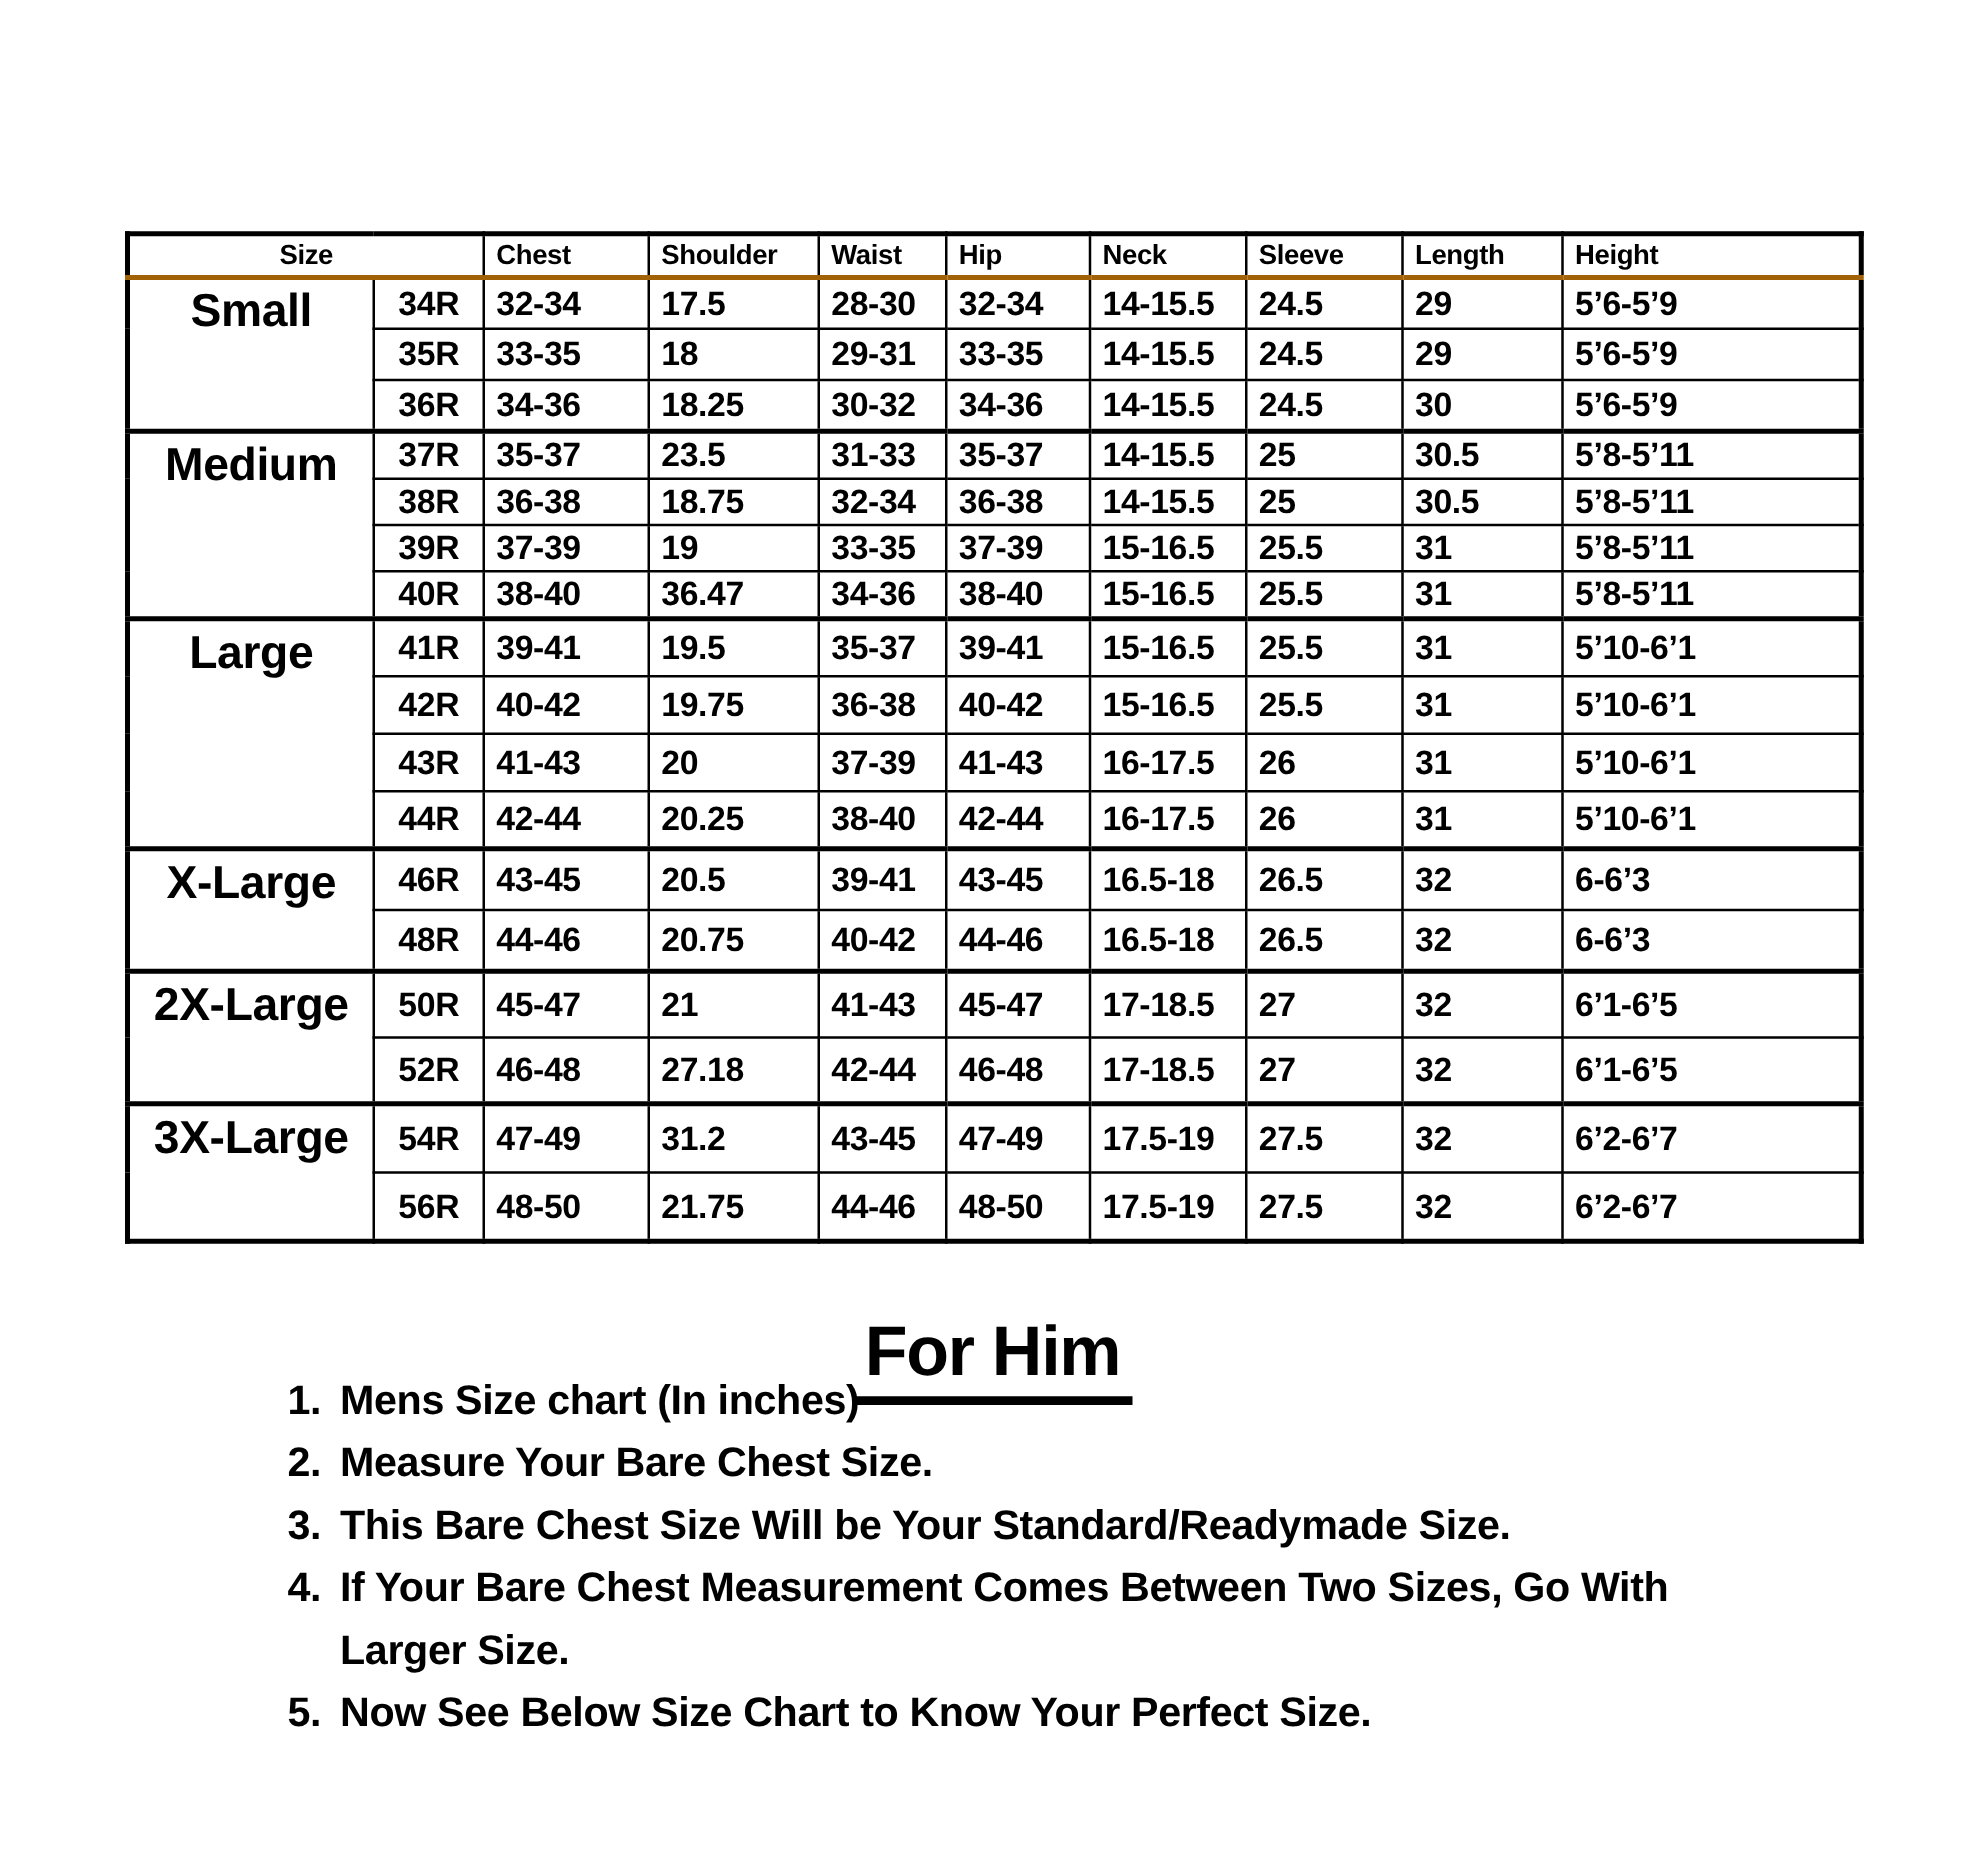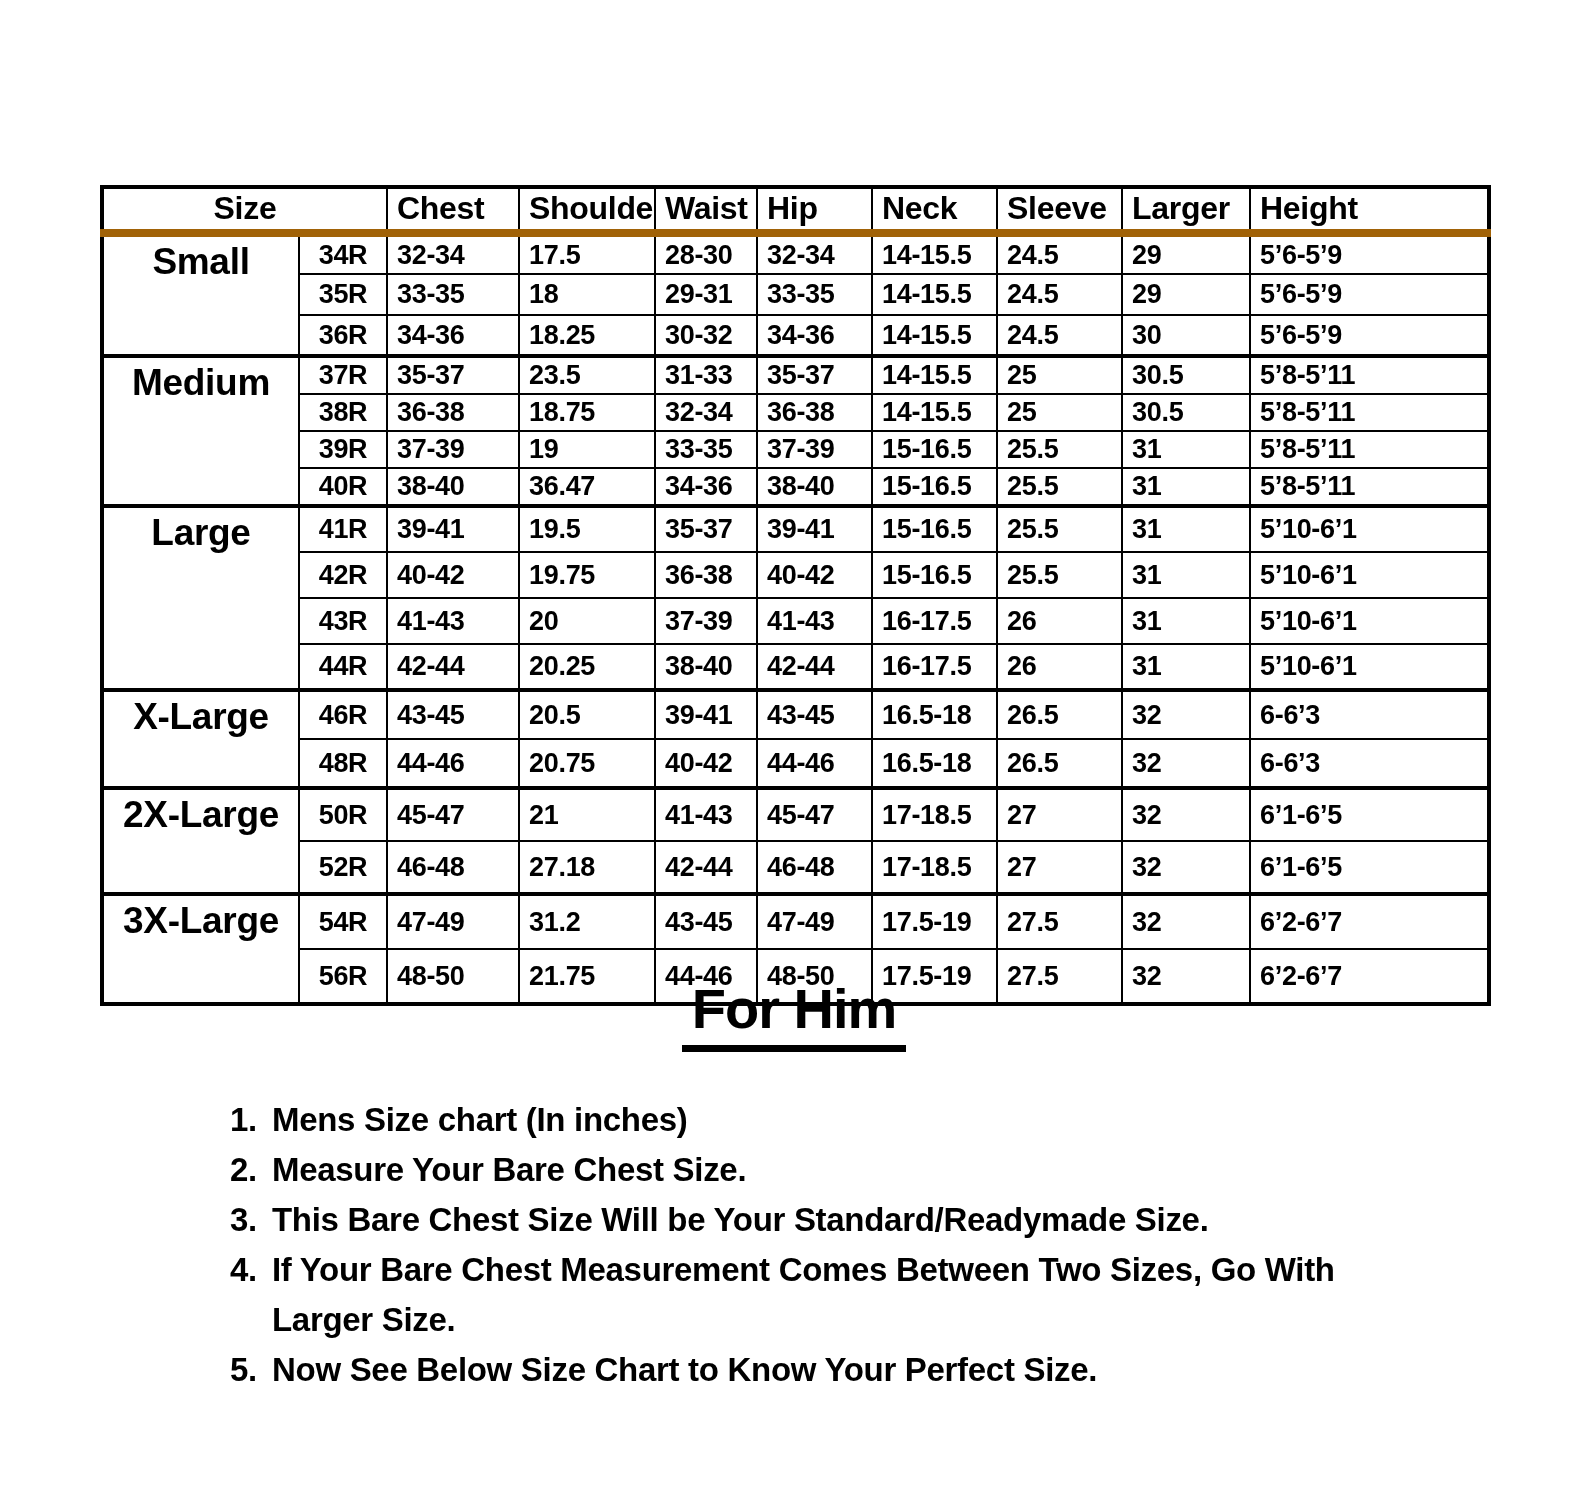--- a/index.html
+++ b/index.html
@@ -22,22 +22,22 @@
     border: 4px solid #000;
   }
   th, td {
     border: 2px solid #000;
     overflow: hidden;
     letter-spacing: -0.3px;
     white-space: nowrap;
   }
   thead tr { height: 35px; }
   thead th {
-    border-bottom: 8px solid #a16207;
-    font-size: 32px;
+    border-bottom: 4px solid #a16207;
+    font-size: 22px;
     text-align: left;
     padding: 1px 9px 2px 9px;
   }
   thead th.size-head { text-align: center; }
   tbody td {
     font-size: 27px;
     padding: 2px 9px;
     vertical-align: middle;
     text-align: left;
   }
@@ -52,21 +52,21 @@
   tr.g0 { height: 41px; }
   tr.g1 { height: 36px; }
   tr.g2 { height: 46px; margin-top: 16px; }
   tr.g3 { height: 49px; }
   tr.g4 { height: 53px; }
   tr.g5 { height: 55px; }
 
   
   .heading-wrap {
     position: absolute;
-    top: 976px; left: 0;
+    top: 1048px; left: 0;
     width: 1588px;
     text-align: center;
   }
   .heading-wrap .title {
     display: inline-block;
     font-size: 56px;
     letter-spacing: -1px;
     border-bottom: 7px solid #000;
     padding: 0 10px 4px 10px;
   }
@@ -109,21 +109,21 @@
     </colgroup>
     <thead>
       <tr>
           <th colspan="2" class="size-head">Size</th>
           <th>Chest</th>
           <th>Shoulder</th>
           <th>Waist</th>
           <th>Hip</th>
           <th>Neck</th>
           <th>Sleeve</th>
-          <th>Larger</th>
+          <th>Length</th>
           <th>Height</th>
         </tr>
     </thead>
     <tbody>
         <tr class="g0 group-start">
           <td rowspan="3" class="group-label">Small</td>
           <td class="code-cell">34R</td>
           <td class="val-cell">32-34</td>
           <td class="val-cell">17.5</td>
           <td class="val-cell">28-30</td>

